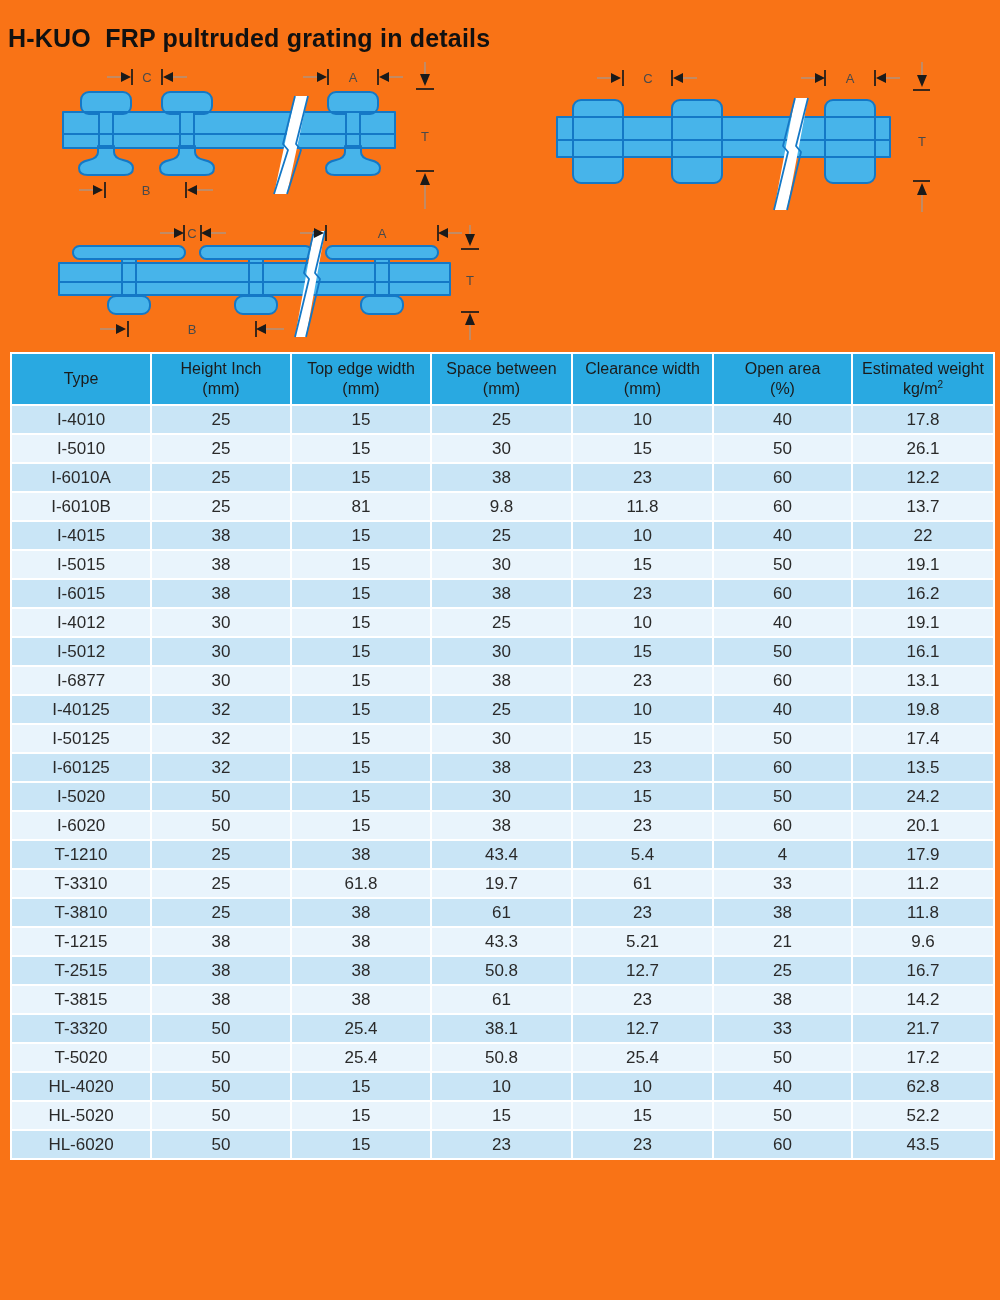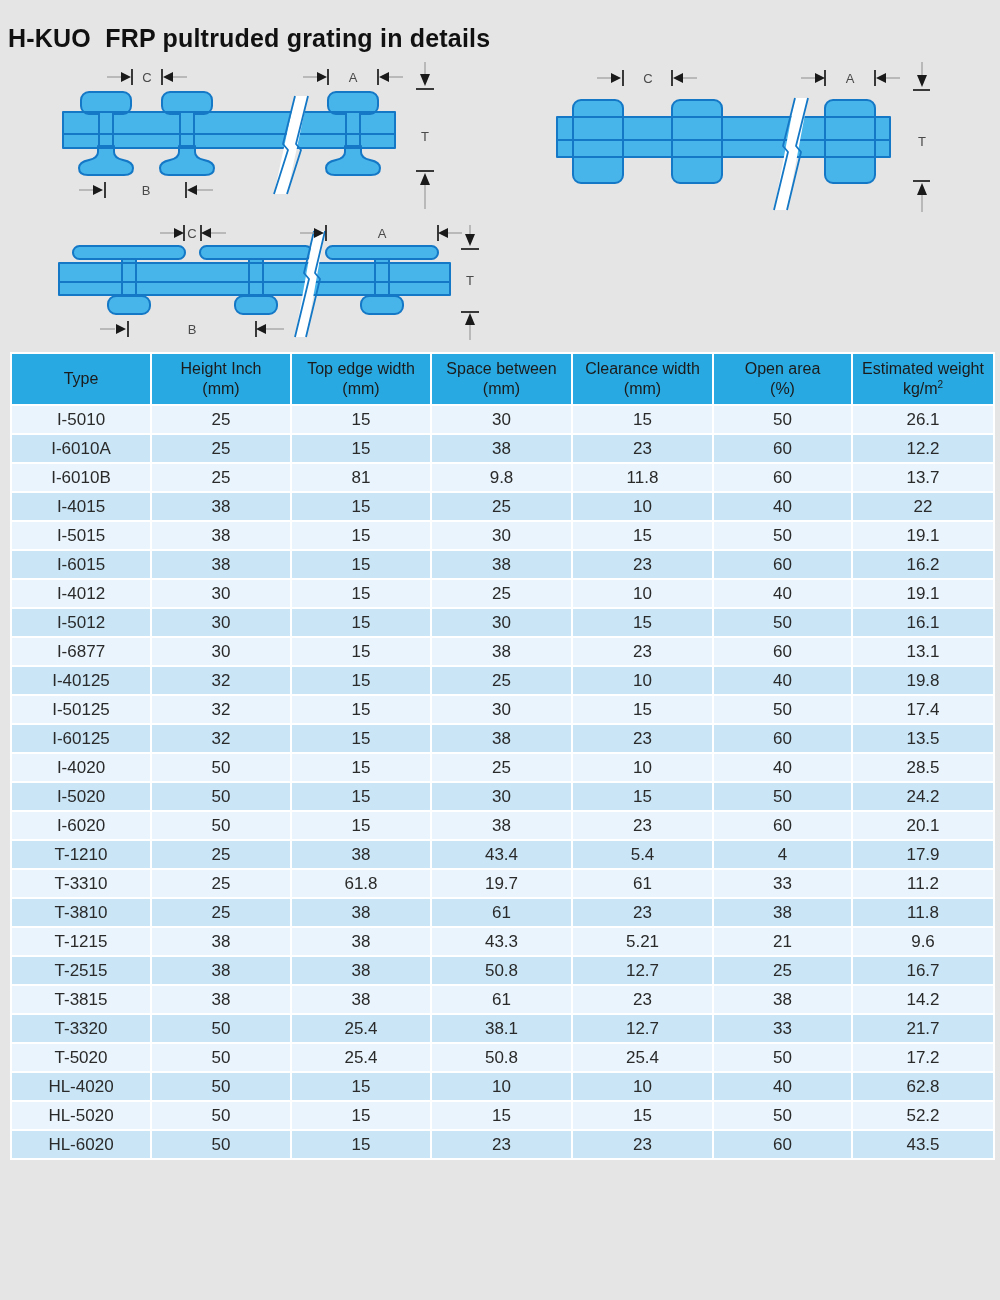--- a/index.html
+++ b/index.html
@@ -1,20 +1,20 @@
 <!DOCTYPE html>
 <html><head>
 <meta charset="utf-8">
 <style>
   html,body{margin:0;padding:0;background:#fff;}
   .page{
     position:relative;
     width:1000px;
     height:1300px;
-    background:#e5e5e5;
+    background:#f97316;
     font-family:"Liberation Sans", sans-serif;
     overflow:hidden;
   }
   .title{
     position:absolute;
     left:8px; top:24px;
     font-size:25px;
     font-weight:700;
     color:#111;
     white-space:pre;
@@ -273,20 +273,29 @@
           <div>Open area</div>
           <div>(%)</div>
         </th>
         <th>
           <div>Estimated weight</div>
           <div><span>kg/m</span><sup>2</sup></div>
         </th>
       </tr>
     </thead>
     <tbody>
+        <tr class="odd">
+          <td>I-4010</td>
+          <td>25</td>
+          <td>15</td>
+          <td>25</td>
+          <td>10</td>
+          <td>40</td>
+          <td>17.8</td>
+        </tr>
         <tr class="even">
           <td>I-5010</td>
           <td>25</td>
           <td>15</td>
           <td>30</td>
           <td>15</td>
           <td>50</td>
           <td>26.1</td>
         </tr>
         <tr class="odd">
@@ -380,29 +389,20 @@
           <td>17.4</td>
         </tr>
         <tr class="odd">
           <td>I-60125</td>
           <td>32</td>
           <td>15</td>
           <td>38</td>
           <td>23</td>
           <td>60</td>
           <td>13.5</td>
-        </tr>
-        <tr class="even">
-          <td>I-4020</td>
-          <td>50</td>
-          <td>15</td>
-          <td>25</td>
-          <td>10</td>
-          <td>40</td>
-          <td>28.5</td>
         </tr>
         <tr class="odd">
           <td>I-5020</td>
           <td>50</td>
           <td>15</td>
           <td>30</td>
           <td>15</td>
           <td>50</td>
           <td>24.2</td>
         </tr>

